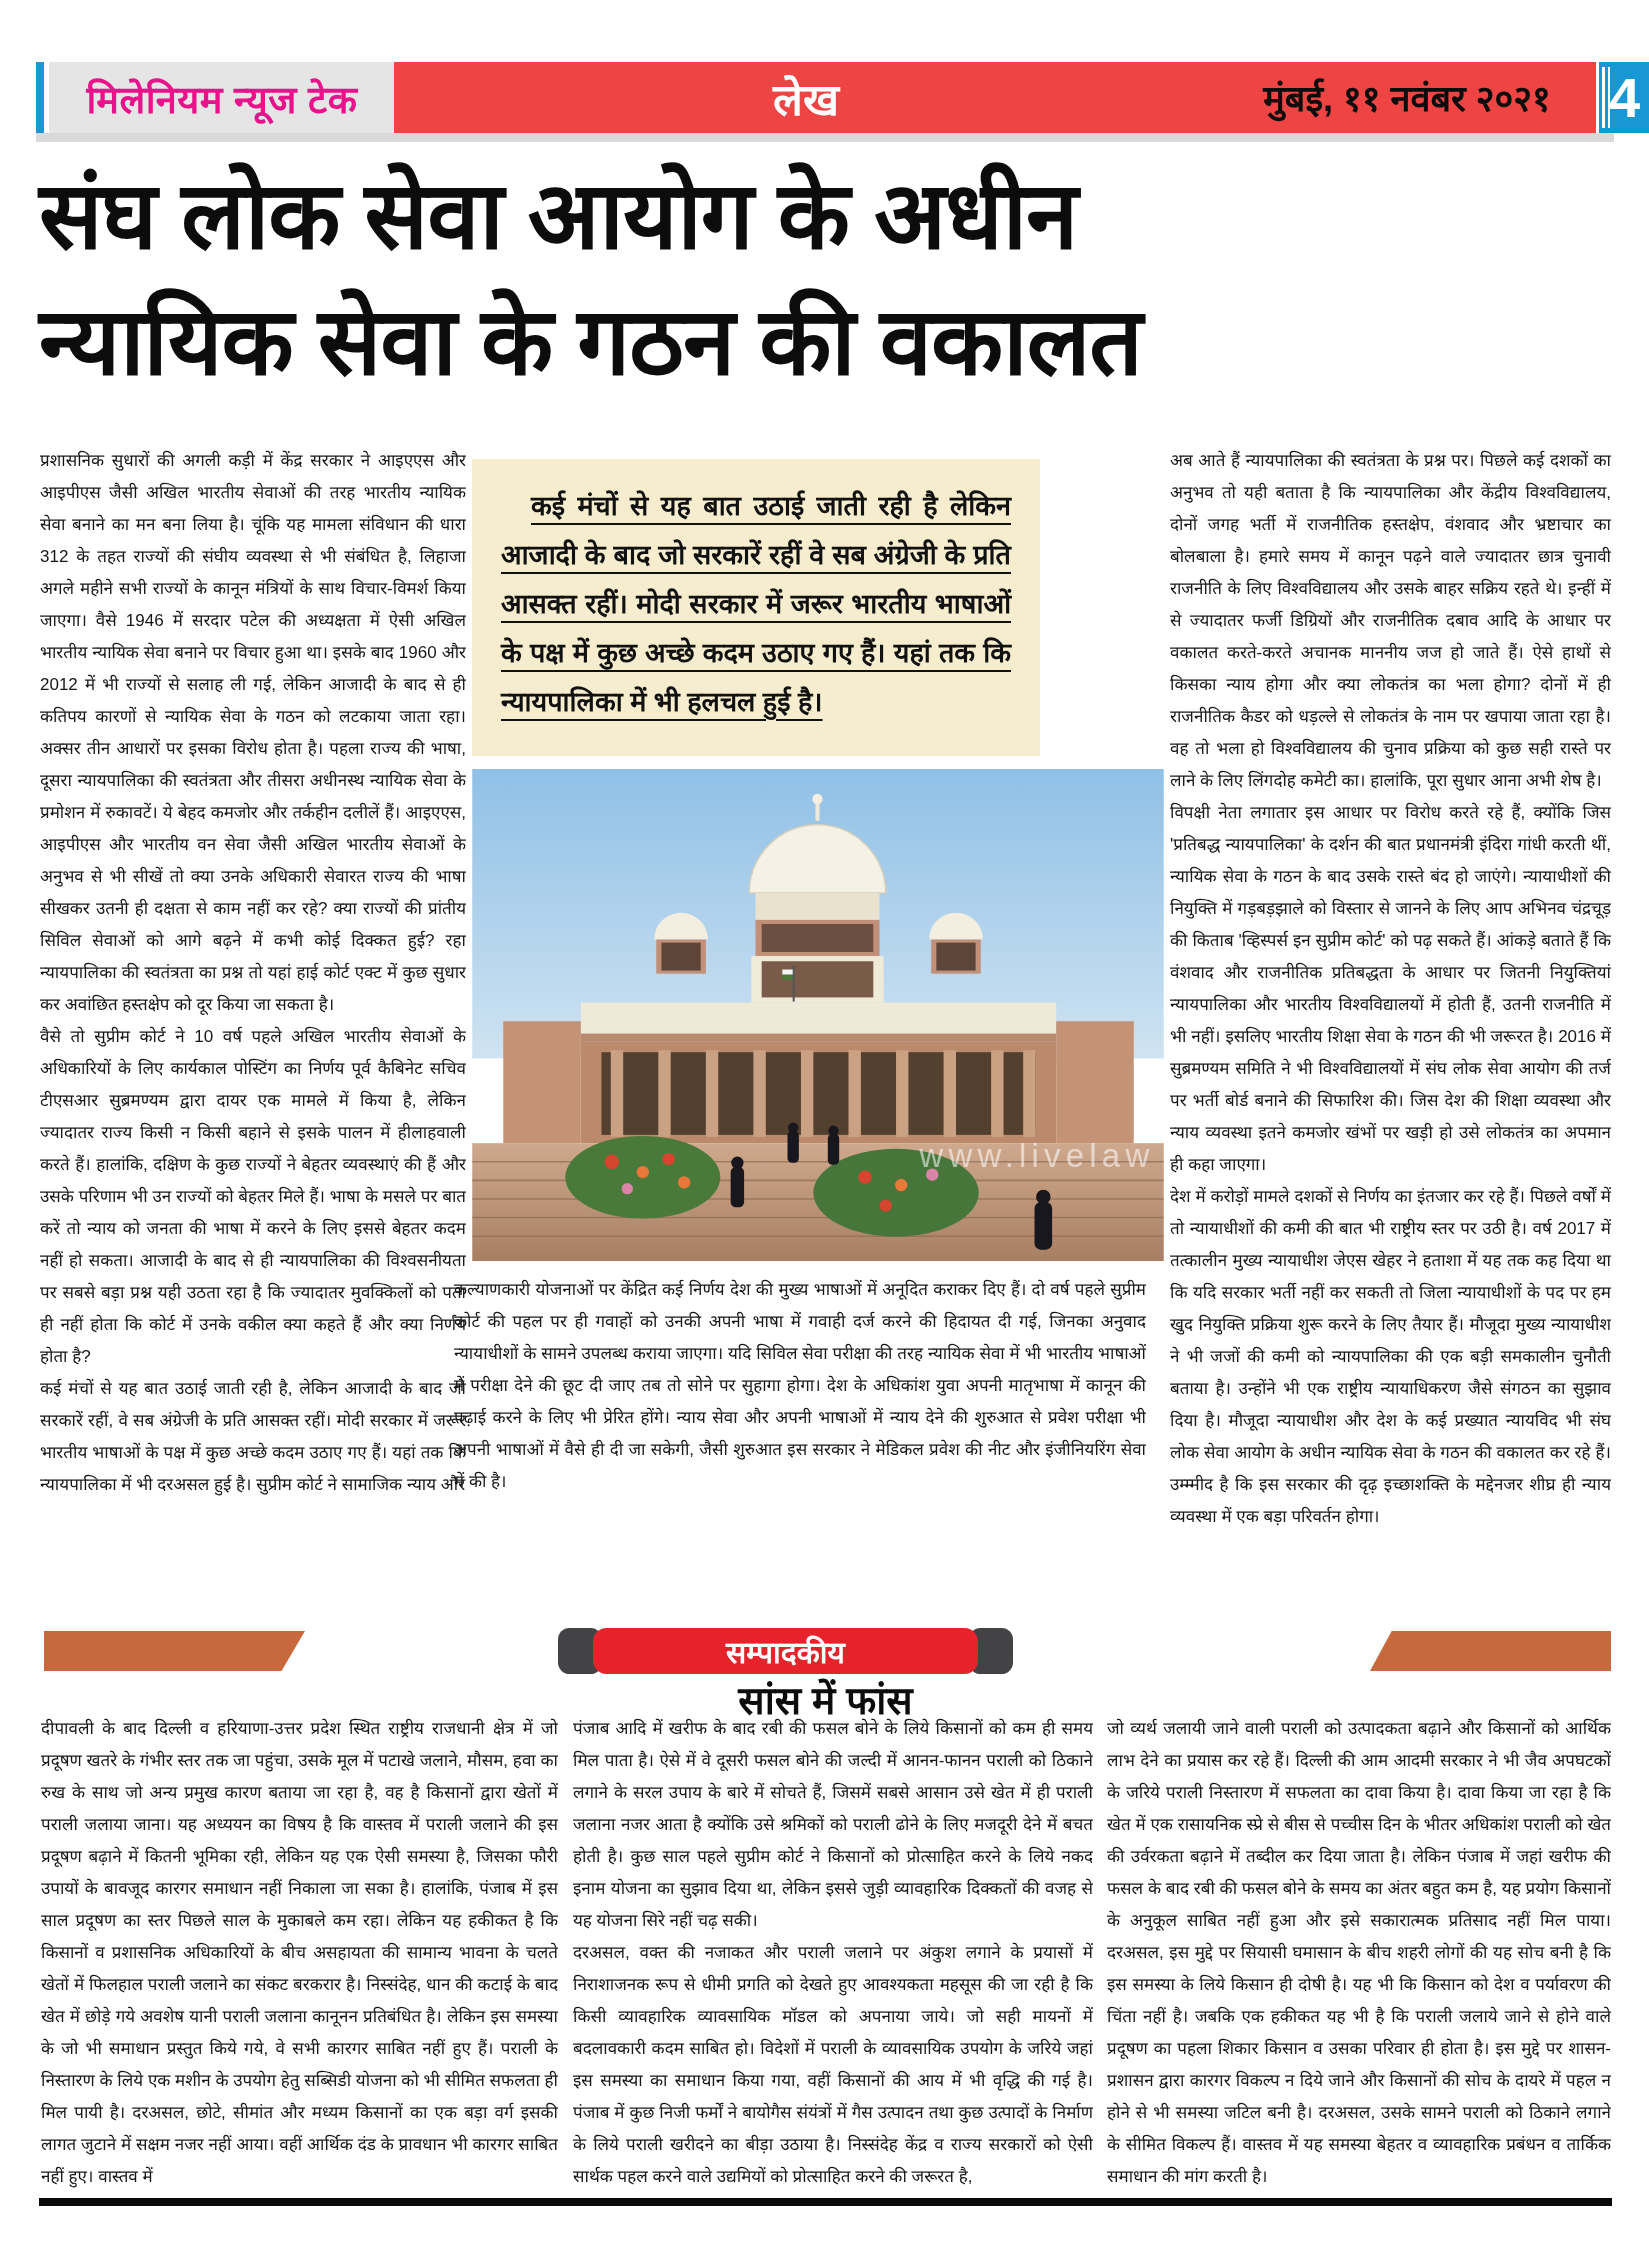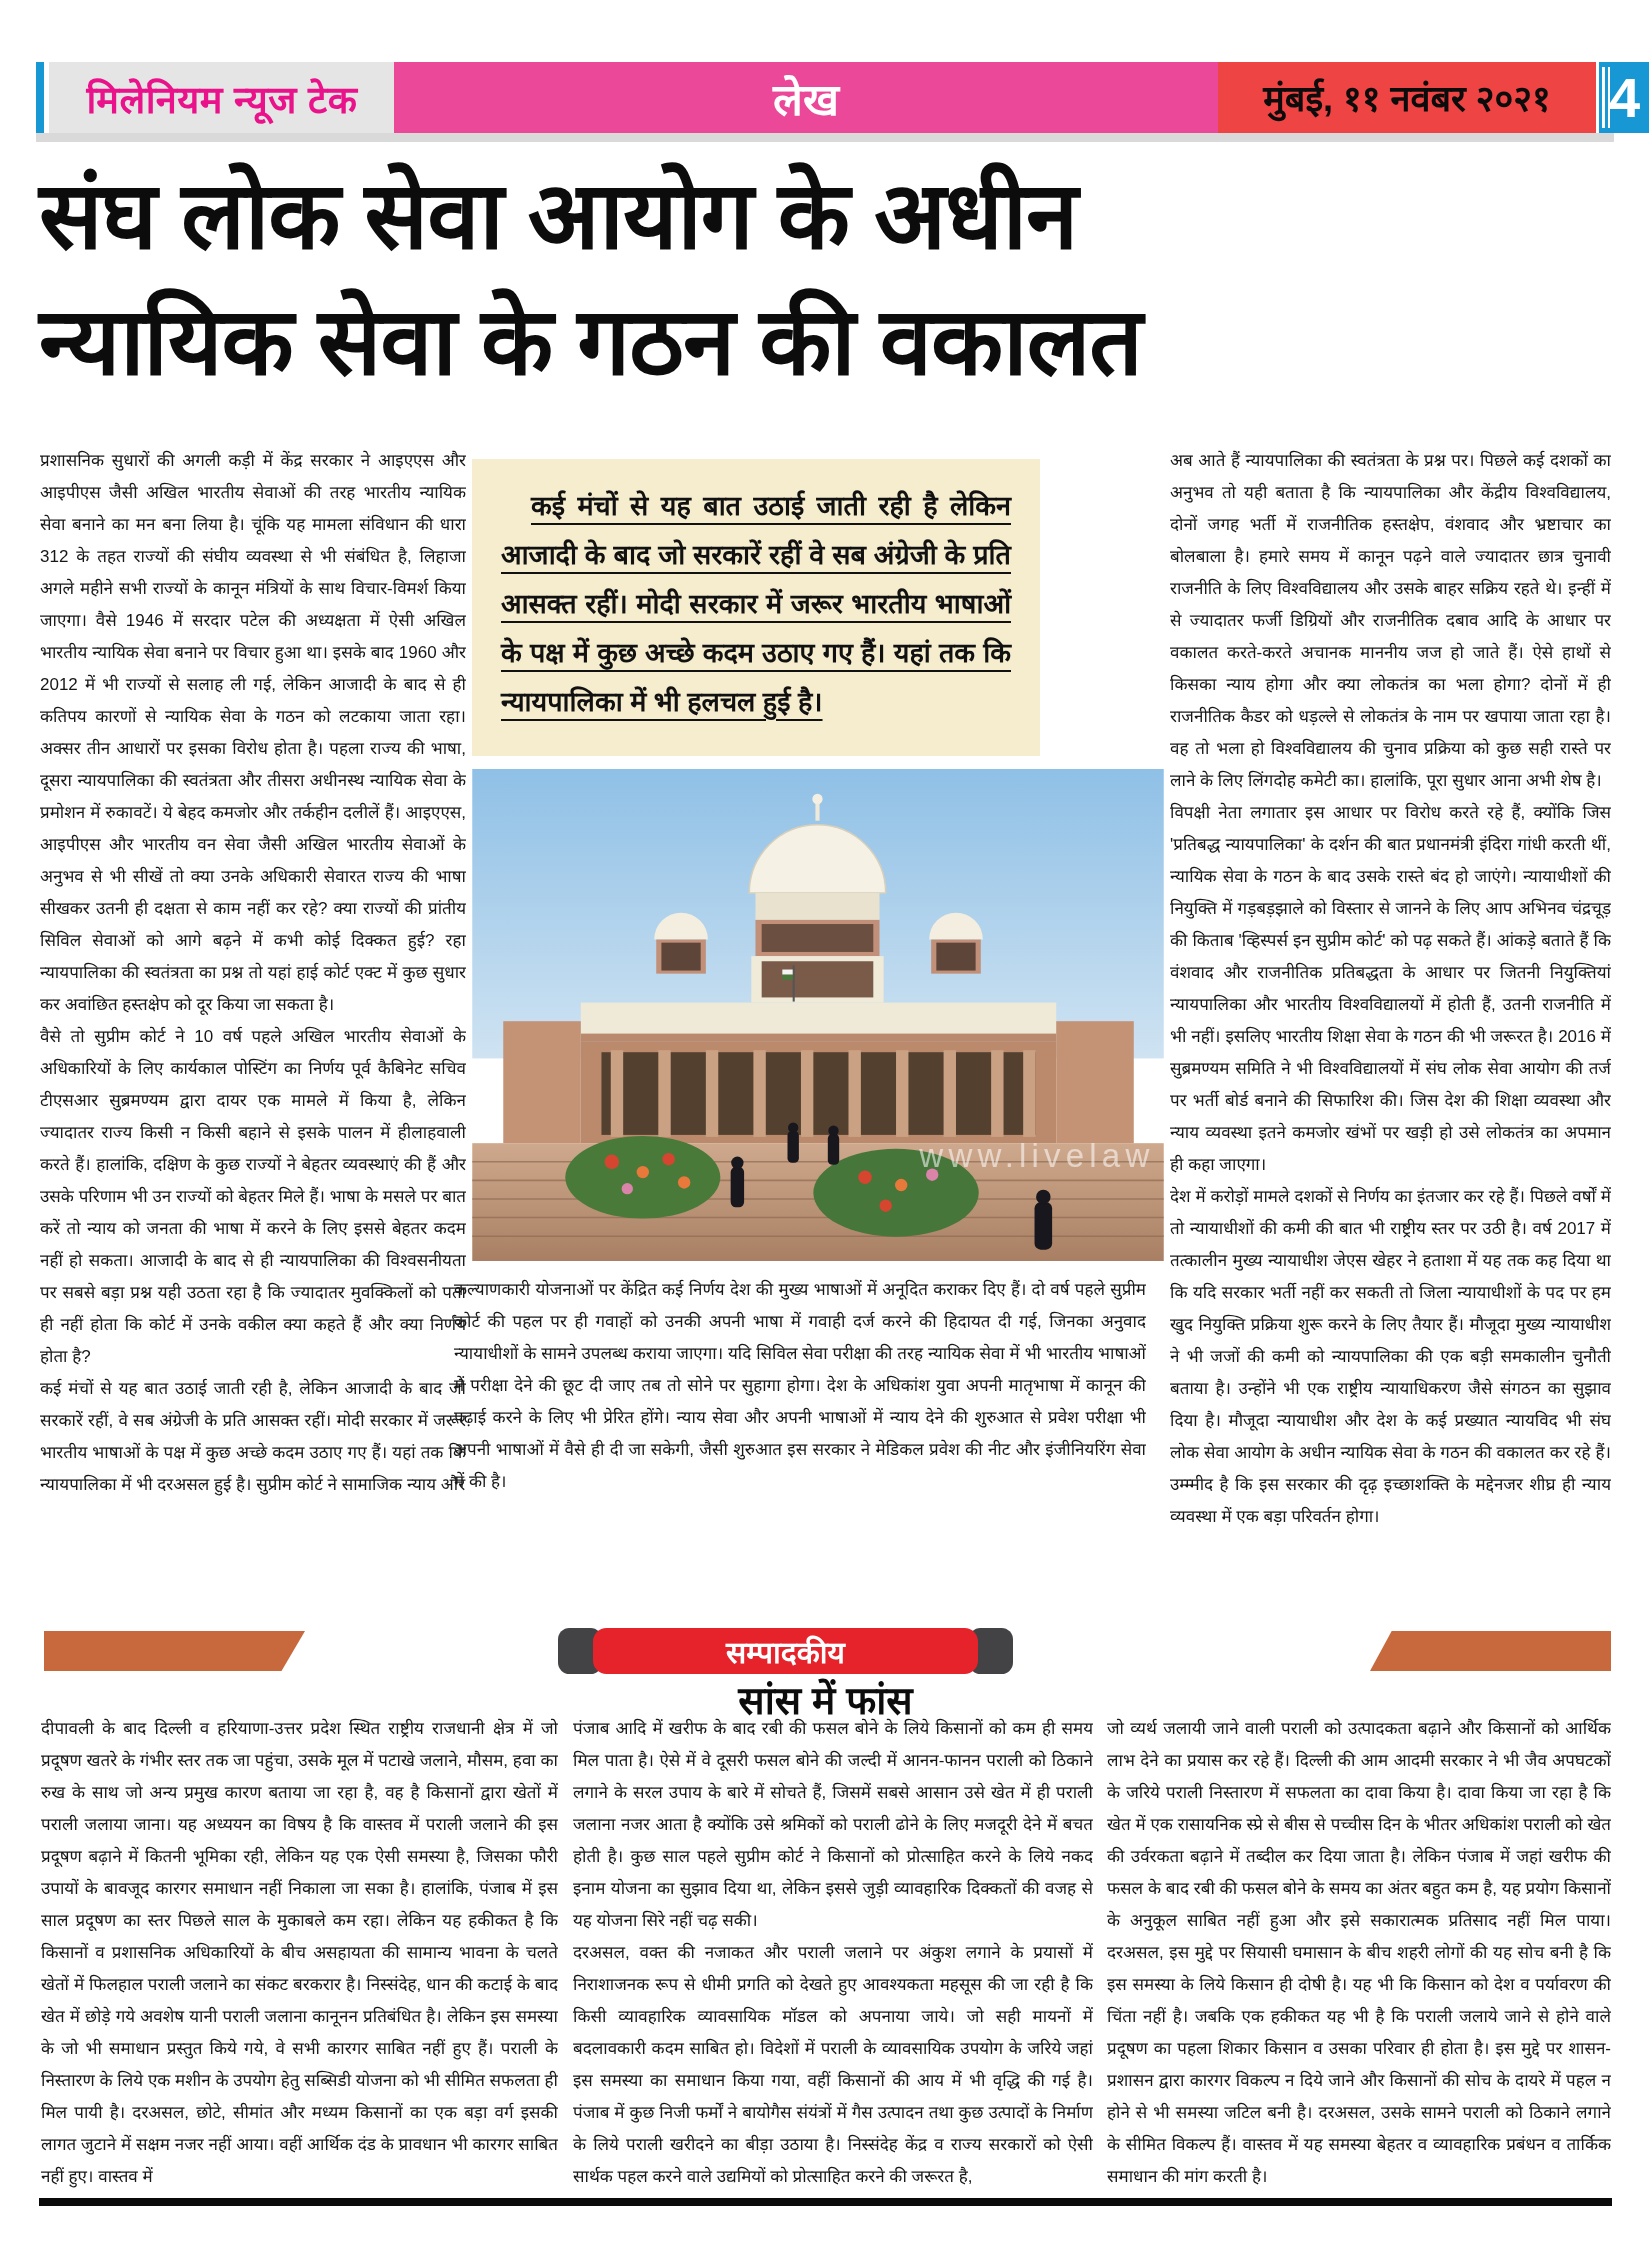--- a/index.html
+++ b/index.html
@@ -3,21 +3,21 @@
 <meta charset="utf-8">
 <style>
   * { margin:0; padding:0; box-sizing:border-box; }
   body { background:#e9e9e9; font-family:"Liberation Sans","DejaVu Sans",sans-serif; }
   .page { position:relative; width:1650px; height:2261px; background:#ffffff; overflow:hidden; }
 
   
   .hdr-blue-sliver { position:absolute; left:36px; top:62px; width:8.3px; height:71px; background:#1797d4; }
   .hdr-brand { position:absolute; left:49px; top:62px; width:346px; height:71px; background:#e5e5e5;
     display:flex; align-items:center; justify-content:center; color:#e9128b; font-size:38px; font-weight:800; letter-spacing:0.5px; }
-  .hdr-bar { position:absolute; left:394px; top:62px; width:824px; height:71px; background:#ec4899;
+  .hdr-bar { position:absolute; left:394px; top:62px; width:824px; height:71px; background:#ef4444;
     display:flex; align-items:center; justify-content:center; color:#ffffff; font-size:44px; font-weight:800; }
   .hdr-date { position:absolute; left:1218px; top:62px; width:378px; height:71px; background:#ef4444;
     display:flex; align-items:center; justify-content:center; color:#0c0c0c; font-size:36px; font-weight:800; }
   .hdr-page { position:absolute; left:1599px; top:62px; width:51px; height:71px; background:#1797d4;
     display:flex; align-items:center; justify-content:center; color:#ffffff; font-size:56px; font-weight:800; }
   .hdr-page .nick { position:absolute; left:3.1px; top:5.2px; width:2.6px; height:61px; background:#ffffff; }
   .hdr-page .nick2 { position:absolute; left:8.8px; top:5.2px; width:2.6px; height:61px; background:#ffffff; }
   .hdr-grey { position:absolute; left:36px; top:133px; width:1578px; height:8.8px; background:#d9d9d9; }
 
   

